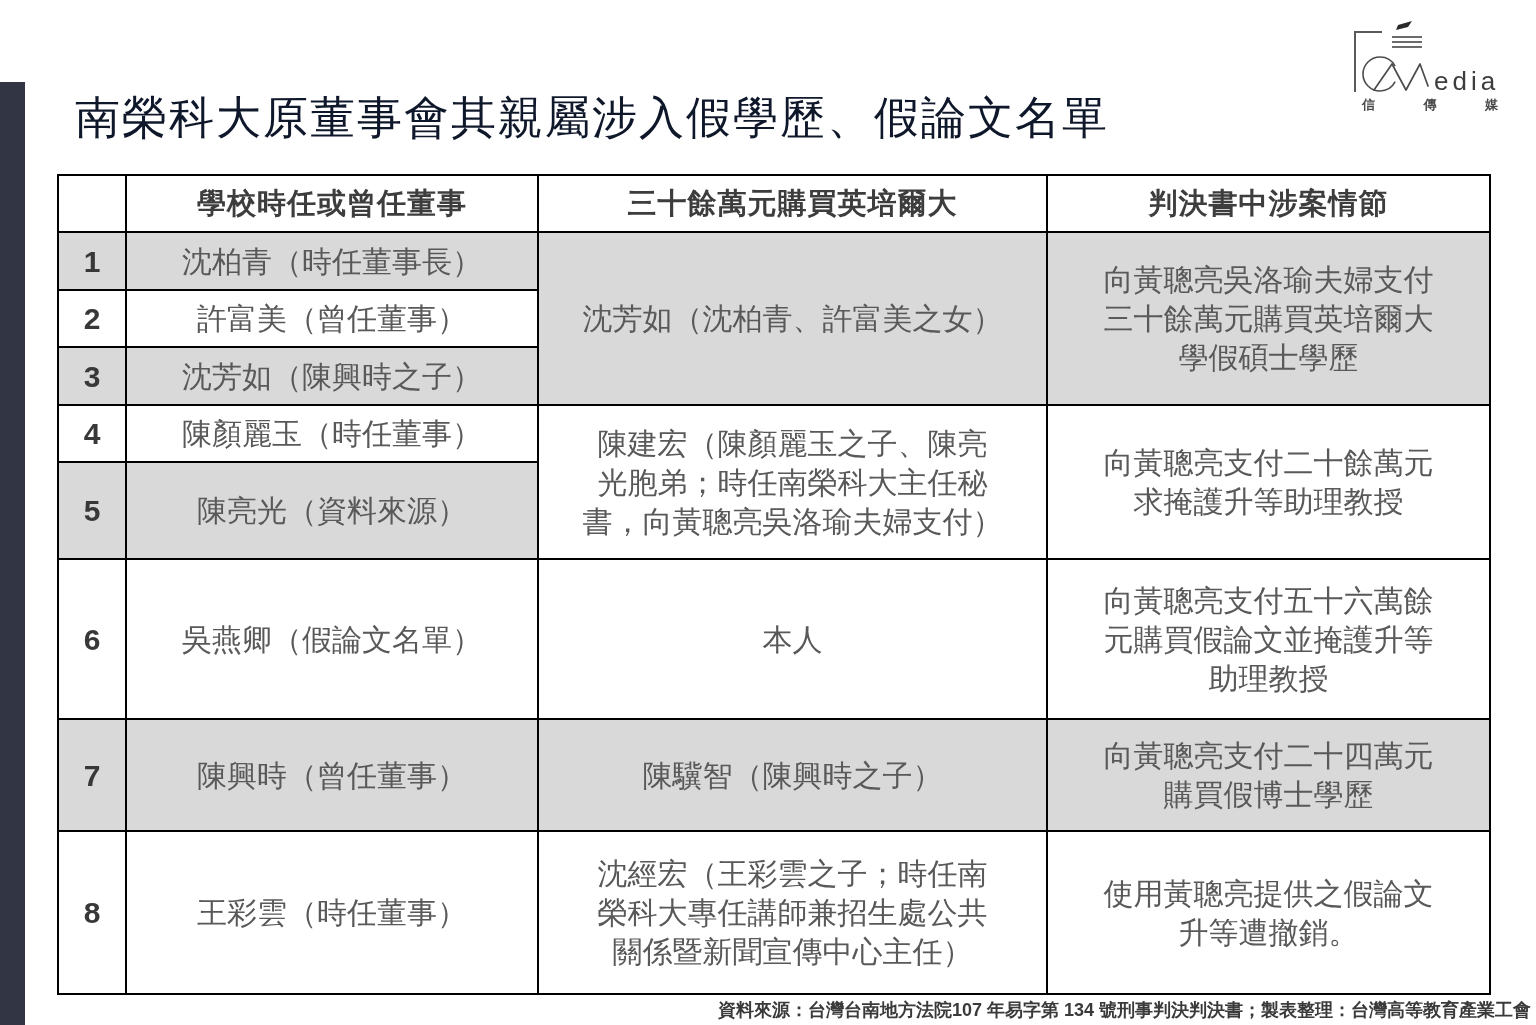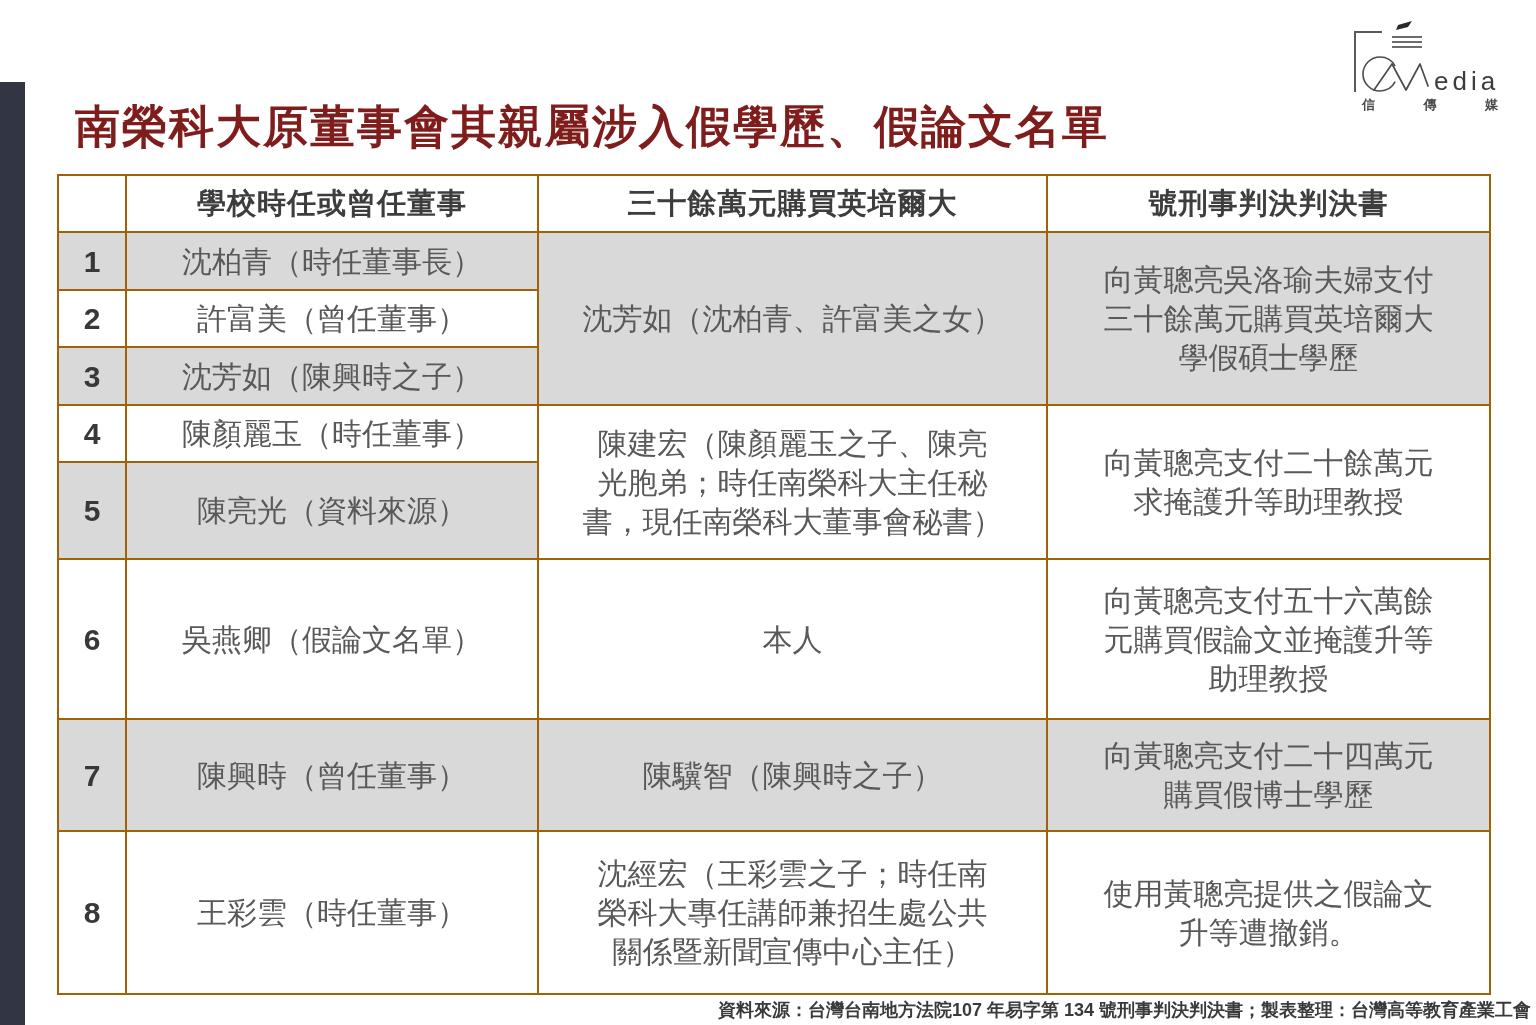--- a/index.html
+++ b/index.html
@@ -6,43 +6,43 @@
   body{
     width:1536px;height:1025px;position:relative;overflow:hidden;
     background:#ffffff;
     font-family:"Liberation Sans","DejaVu Sans",sans-serif;
   }
   .accent-bar{
     position:absolute;left:0;top:82px;width:25px;height:943px;
     background:#323543;
   }
   .page-title{
-    position:absolute;left:75px;top:97px;margin:0;
-    font-size:45px;font-weight:700;color:#7f1d1d;letter-spacing:2px;
+    position:absolute;left:75px;top:88px;margin:0;
+    font-size:45px;font-weight:400;color:#0f172a;letter-spacing:2px;
     white-space:nowrap;
   }
   
   .logo{position:absolute;left:1348px;top:20px;width:172px;height:96px;}
   .logo .ln{fill:none;stroke:#5a5a5a;stroke-width:2;}
   .logo .thin{stroke:#3c3c3c;stroke-width:1.6;}
   .logo .m{stroke:#4c4c4c;stroke-width:1.7;stroke-linejoin:round;stroke-linecap:round;}
   .logo .circ{fill:none;stroke:#4c4c4c;stroke-width:1.6;stroke-dasharray:90 16.8;stroke-dashoffset:-8;}
   .logo .brand{fill:#3d3d3d;font-size:26px;letter-spacing:4px;font-family:"Liberation Sans","DejaVu Sans",sans-serif;}
   .logo-sub{
     position:absolute;left:14px;top:76px;width:136px;
     display:flex;justify-content:space-between;
     font-size:13px;color:#4a4a4a;font-weight:600;
   }
   
   table.roster{
     position:absolute;left:57px;top:174px;width:1432px;
     border-collapse:collapse;table-layout:fixed;
   }
   .roster th,.roster td{
-    border:2px solid #a16207;
+    border:2px solid #000000;
     text-align:center;vertical-align:middle;
     padding:2px 6px;overflow:hidden;
   }
   .roster th{
     font-size:29px;font-weight:bold;color:#3d3d3d;
     background:#ffffff;letter-spacing:1px;
   }
   .roster td{
     font-size:30px;color:#595959;line-height:39px;font-weight:400;
   }
@@ -84,21 +84,21 @@
     <col style="width:68px">
     <col style="width:412px">
     <col style="width:509px">
     <col style="width:443px">
   </colgroup>
   <thead>
     <tr style="height:57px">
       <th></th>
       <th>學校時任或曾任董事</th>
       <th>三十餘萬元購買英培爾大</th>
-      <th>號刑事判決判決書</th>
+      <th>判決書中涉案情節</th>
     </tr>
   </thead>
   <tbody>
     <tr style="height:58px">
       <td class="no gray">1</td>
       <td class="gray">沈柏青（時任董事長）</td>
       <td class="gray" rowspan="3">沈芳如（沈柏青、許富美之女）</td>
       <td class="gray multi" rowspan="3">向黃聰亮吳洛瑜夫婦支付
 三十餘萬元購買英培爾大
 學假碩士學歷</td>
@@ -109,21 +109,21 @@
     </tr>
     <tr style="height:58px">
       <td class="no gray">3</td>
       <td class="gray">沈芳如（陳興時之子）</td>
     </tr>
     <tr style="height:57px">
       <td class="no">4</td>
       <td>陳顏麗玉（時任董事）</td>
       <td class="multi" rowspan="2">陳建宏（陳顏麗玉之子、陳亮
 光胞弟；時任南榮科大主任秘
-書，現任南榮科大董事會秘書）</td>
+書，向黃聰亮吳洛瑜夫婦支付）</td>
       <td class="multi" rowspan="2">向黃聰亮支付二十餘萬元
 求掩護升等助理教授</td>
     </tr>
     <tr style="height:97px">
       <td class="no gray">5</td>
       <td class="gray">陳亮光（資料來源）</td>
     </tr>
     <tr style="height:160px">
       <td class="no">6</td>
       <td>吳燕卿（假論文名單）</td>

